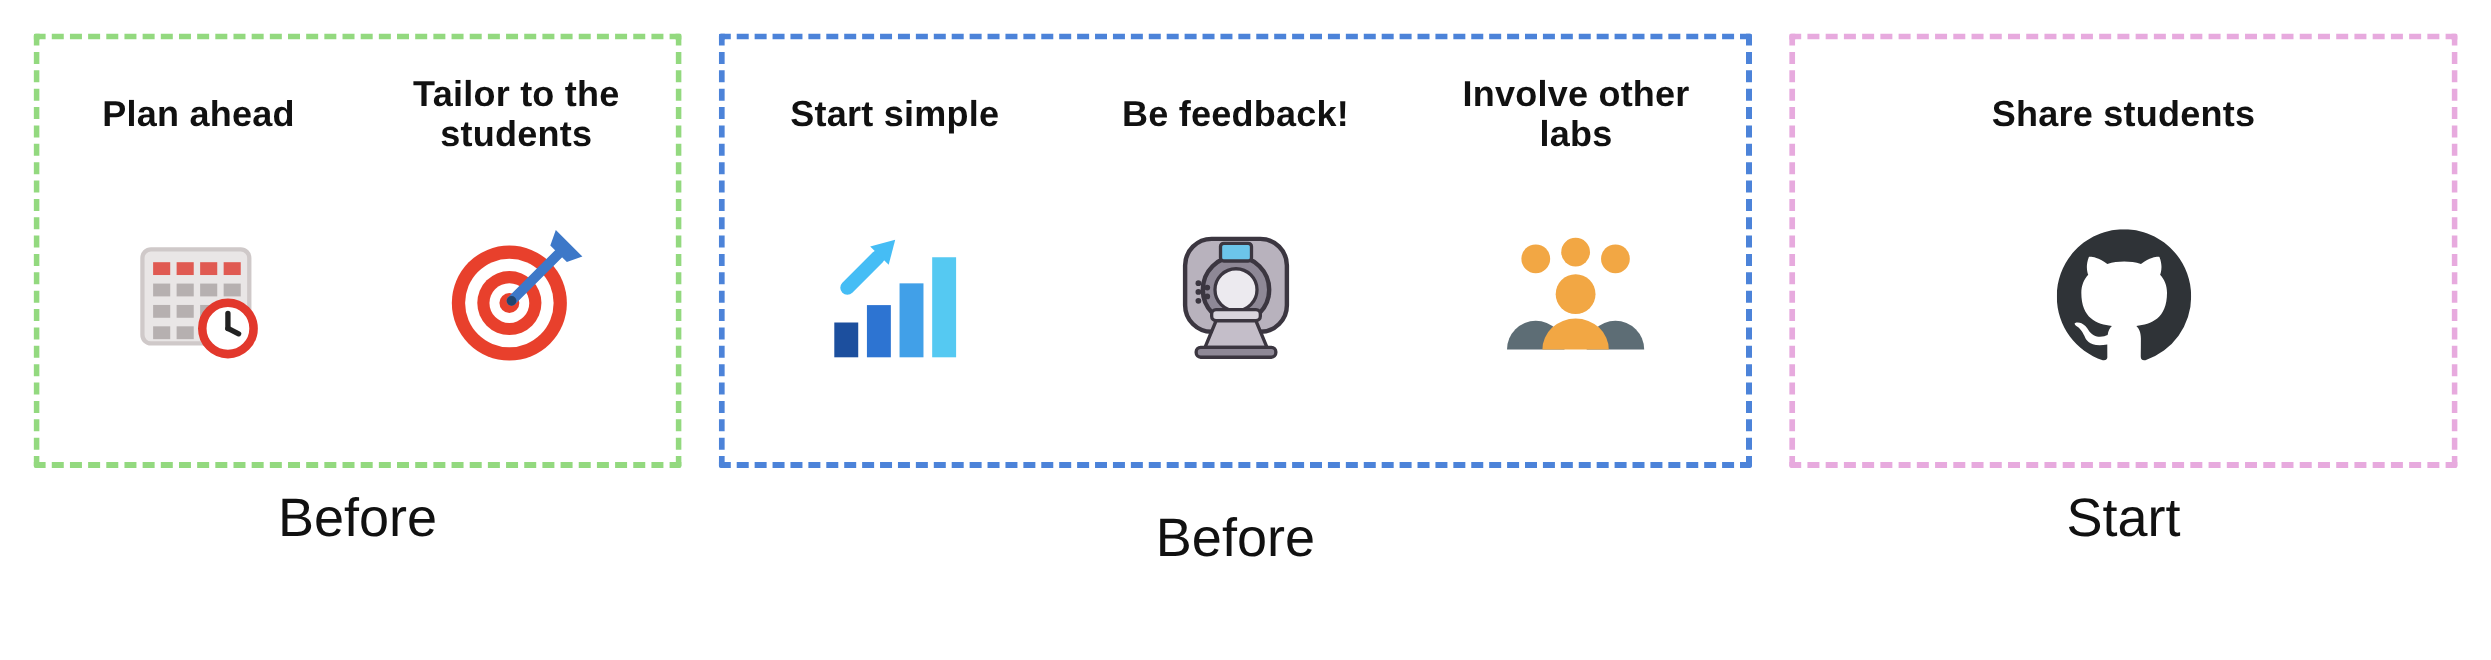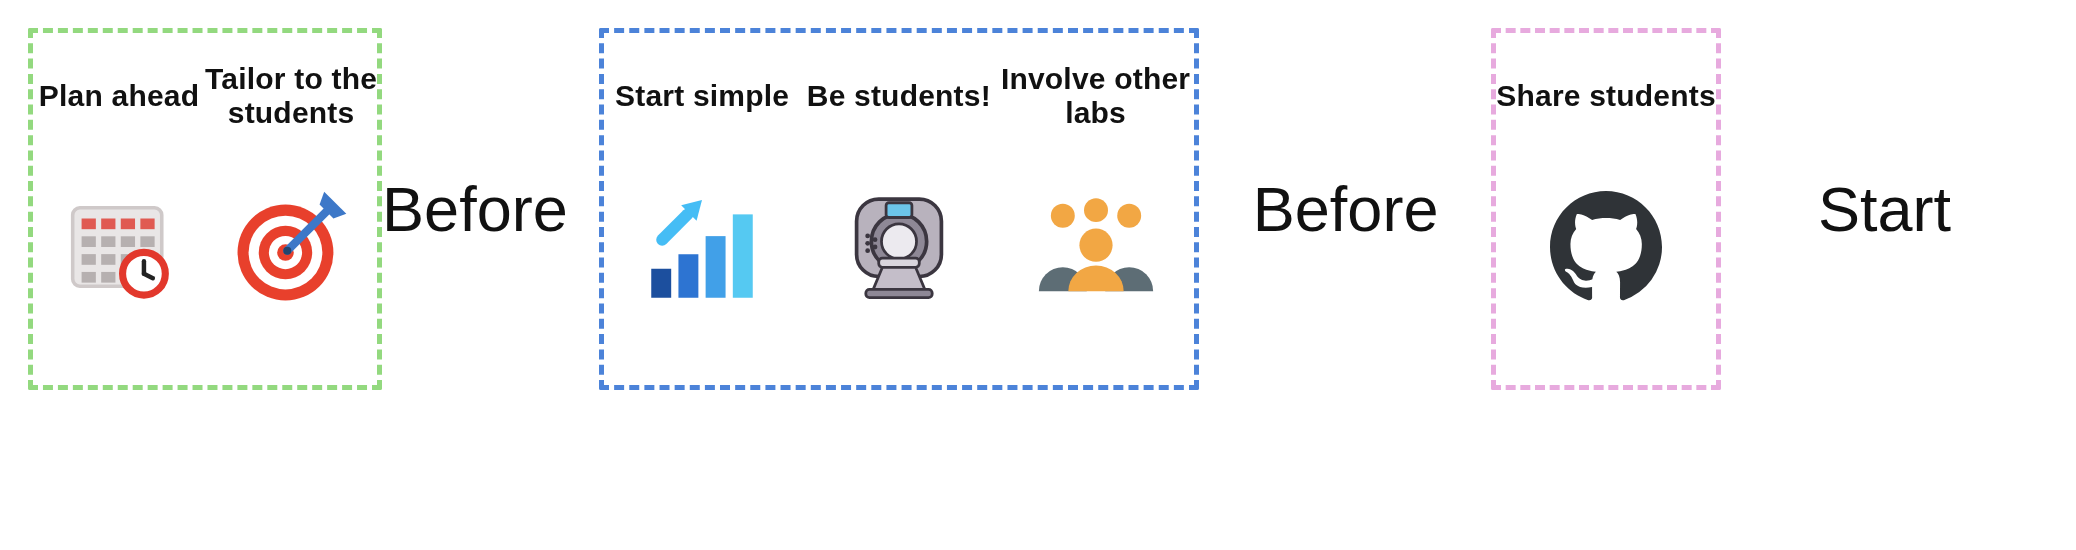--- a/index.html
+++ b/index.html
@@ -18,21 +18,21 @@
     box-sizing: border-box;
   }
   .wrap {
     display: flex;
     padding: 28px 28px 0 28px;
     gap: 31px;
     box-sizing: border-box;
   }
   .col {
     display: flex;
-    flex-direction: row;
+    flex-direction: column;
   }
   .col-before { width: 540px; }
   .col-during { width: 862px; gap: 32px; }
   .col-after  { width: 557px; }
   .box {
     height: 362px;
     box-sizing: border-box;
     border: 5px dashed #999;
     border-radius: 2px;
     display: flex;
@@ -64,21 +64,21 @@
     display: flex;
     align-items: center;
     justify-content: center;
     padding-bottom: 34px;
   }
   .phase-label {
     flex: 1;
     display: flex;
     align-items: center;
     justify-content: center;
-    font-size: 63px;
+    font-size: 45px;
     font-weight: 400;
     color: #111111;
   }
 </style>
 </head>
 <body>
 
 <div class="canvas">
   <div class="wrap">
 
@@ -136,21 +136,21 @@
               <rect x="4" y="44" width="11" height="16" fill="#1c4f9e"></rect>
               <rect x="19" y="36" width="11" height="24" fill="#2d74d2"></rect>
               <rect x="34" y="26" width="11" height="34" fill="#41a0e8"></rect>
               <rect x="49" y="14" width="11" height="46" fill="#55c9f2"></rect>
               <line x1="10" y1="28" x2="24" y2="14" stroke="#45bdf5" stroke-width="6.5" stroke-linecap="round"></line>
               <polygon points="32,6 29,17.5 20.5,9" fill="#45bdf5"></polygon>
             </svg>
           </div>
         </div>
         <div class="item">
-          <div class="item-title">Be students!</div>
+          <div class="item-title">Be feedback!</div>
           <div class="item-icon">
             <svg viewBox="0 0 64 64" width="118" height="118" aria-hidden="true">
               <rect x="9" y="6" width="46" height="42" rx="12" fill="#b8b2bd" stroke="#3b3640" stroke-width="2"></rect>
               <circle cx="32" cy="29" r="15" fill="#8e8896" stroke="#3b3640" stroke-width="2"></circle>
               <circle cx="32" cy="29" r="9.5" fill="#eceaef" stroke="#3b3640" stroke-width="1.5"></circle>
               <rect x="25" y="8" width="14" height="8" rx="1.5" fill="#6cc5ea" stroke="#3b3640" stroke-width="1.5"></rect>
               <circle cx="15" cy="26" r="1.3" fill="#3b3640"></circle>
               <circle cx="15" cy="30" r="1.3" fill="#3b3640"></circle>
               <circle cx="15" cy="34" r="1.3" fill="#3b3640"></circle>
               <circle cx="19" cy="28" r="1.3" fill="#3b3640"></circle>

